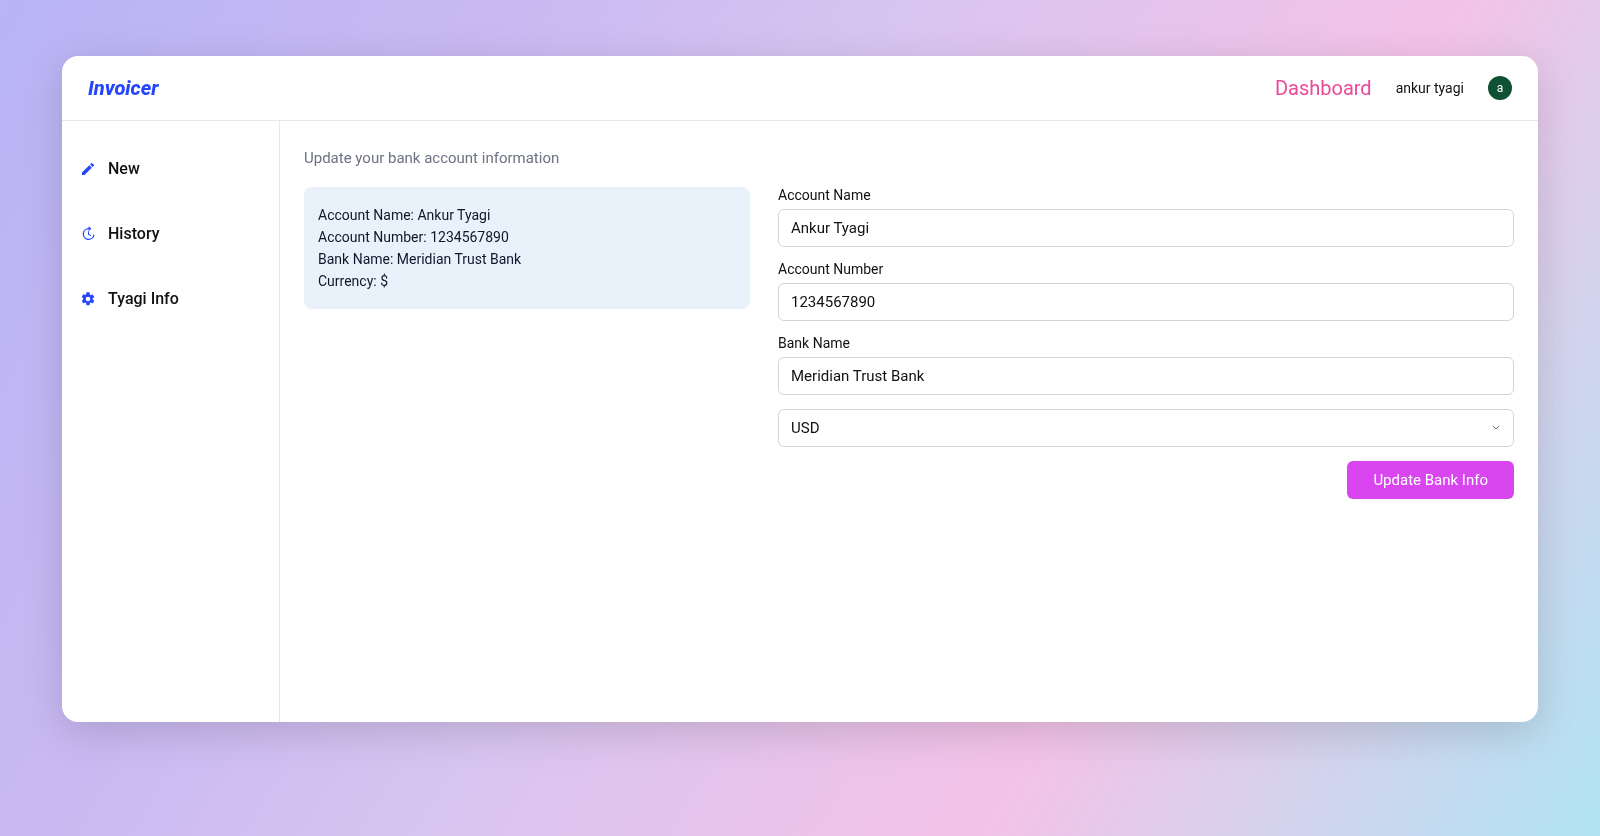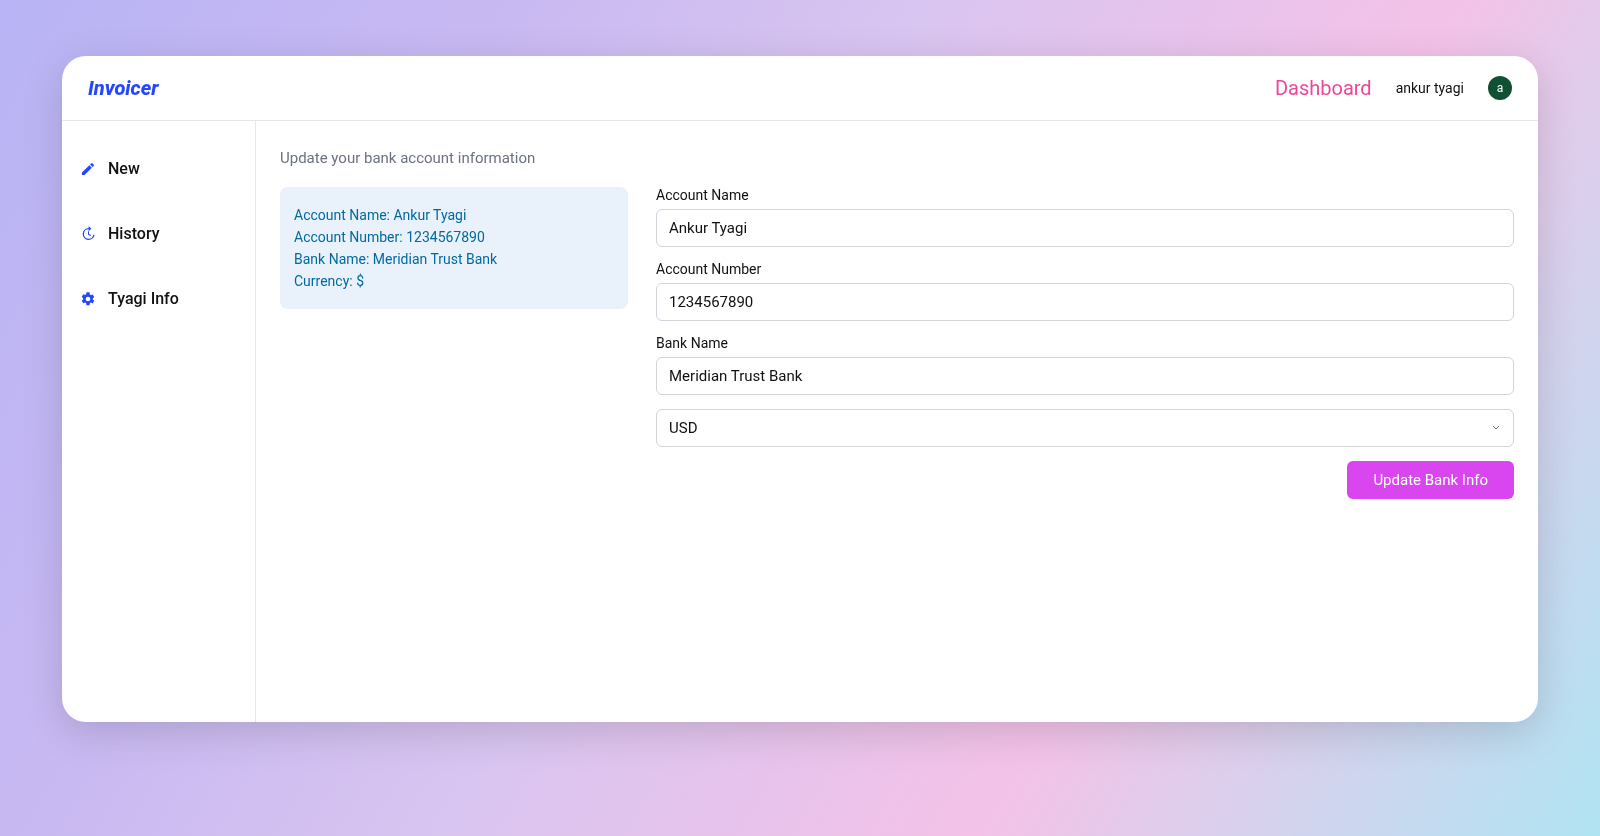--- a/index.html
+++ b/index.html
@@ -5,21 +5,21 @@
   * { box-sizing: border-box; margin: 0; padding: 0; }
   html, body { height: 100%; }
   body {
     font-family: -apple-system, BlinkMacSystemFont, "Segoe UI", Roboto, "Helvetica Neue", Arial, sans-serif;
     background: linear-gradient(120deg, #b8b4f5 0%, #c9b9f2 25%, #d9c5f0 45%, #f4c2e8 70%, #b0e4f3 100%);
     min-height: 100vh;
     padding: 56px 62px;
   }
   .card {
     background: #fff;
-    border-radius: 24px;
+    border-radius: 16px;
     box-shadow: 0 10px 40px rgba(0,0,0,0.15);
     height: 666px;
     display: flex;
     flex-direction: column;
     overflow: hidden;
   }
   .topbar {
     display: flex;
     align-items: center;
     justify-content: space-between;
@@ -46,21 +46,21 @@
     display: flex; align-items: center; justify-content: center;
     font-size: 12px;
     cursor: pointer;
   }
   .body {
     display: flex;
     flex: 1;
     min-height: 0;
   }
   .sidebar {
-    width: 194px;
+    width: 218px;
     border-right: 1px solid #e5e7eb;
     padding: 28px 18px;
   }
   .side-item {
     display: flex;
     align-items: center;
     gap: 12px;
     padding: 10px 0;
     margin-bottom: 26px;
     font-size: 16px;
@@ -78,22 +78,22 @@
     padding: 28px 24px 24px 24px;
     overflow: auto;
   }
   .page-title { font-size: 24px; font-weight: 800; color: #111; margin-bottom: 4px; }
   .page-subtitle { font-size: 15px; color: #6b7280; margin-bottom: 20px; }
   .content-row { display: flex; gap: 28px; align-items: flex-start; }
   .summary {
     background: #e9f1fb;
     border-radius: 8px;
     padding: 14px 14px;
-    width: 348px;
-    color: #0369a1;
+    width: 446px;
+    color: #0f172a;
     font-size: 14px;
     flex-shrink: 0;
   }
   .summary p { margin: 6px 0; }
   .form { flex: 1; }
   .field { margin-bottom: 14px; }
   .label { font-size: 14px; color: #111; margin-bottom: 6px; display: block; }
   .input, .select {
     width: 100%;
     border: 1px solid #d1d5db;

